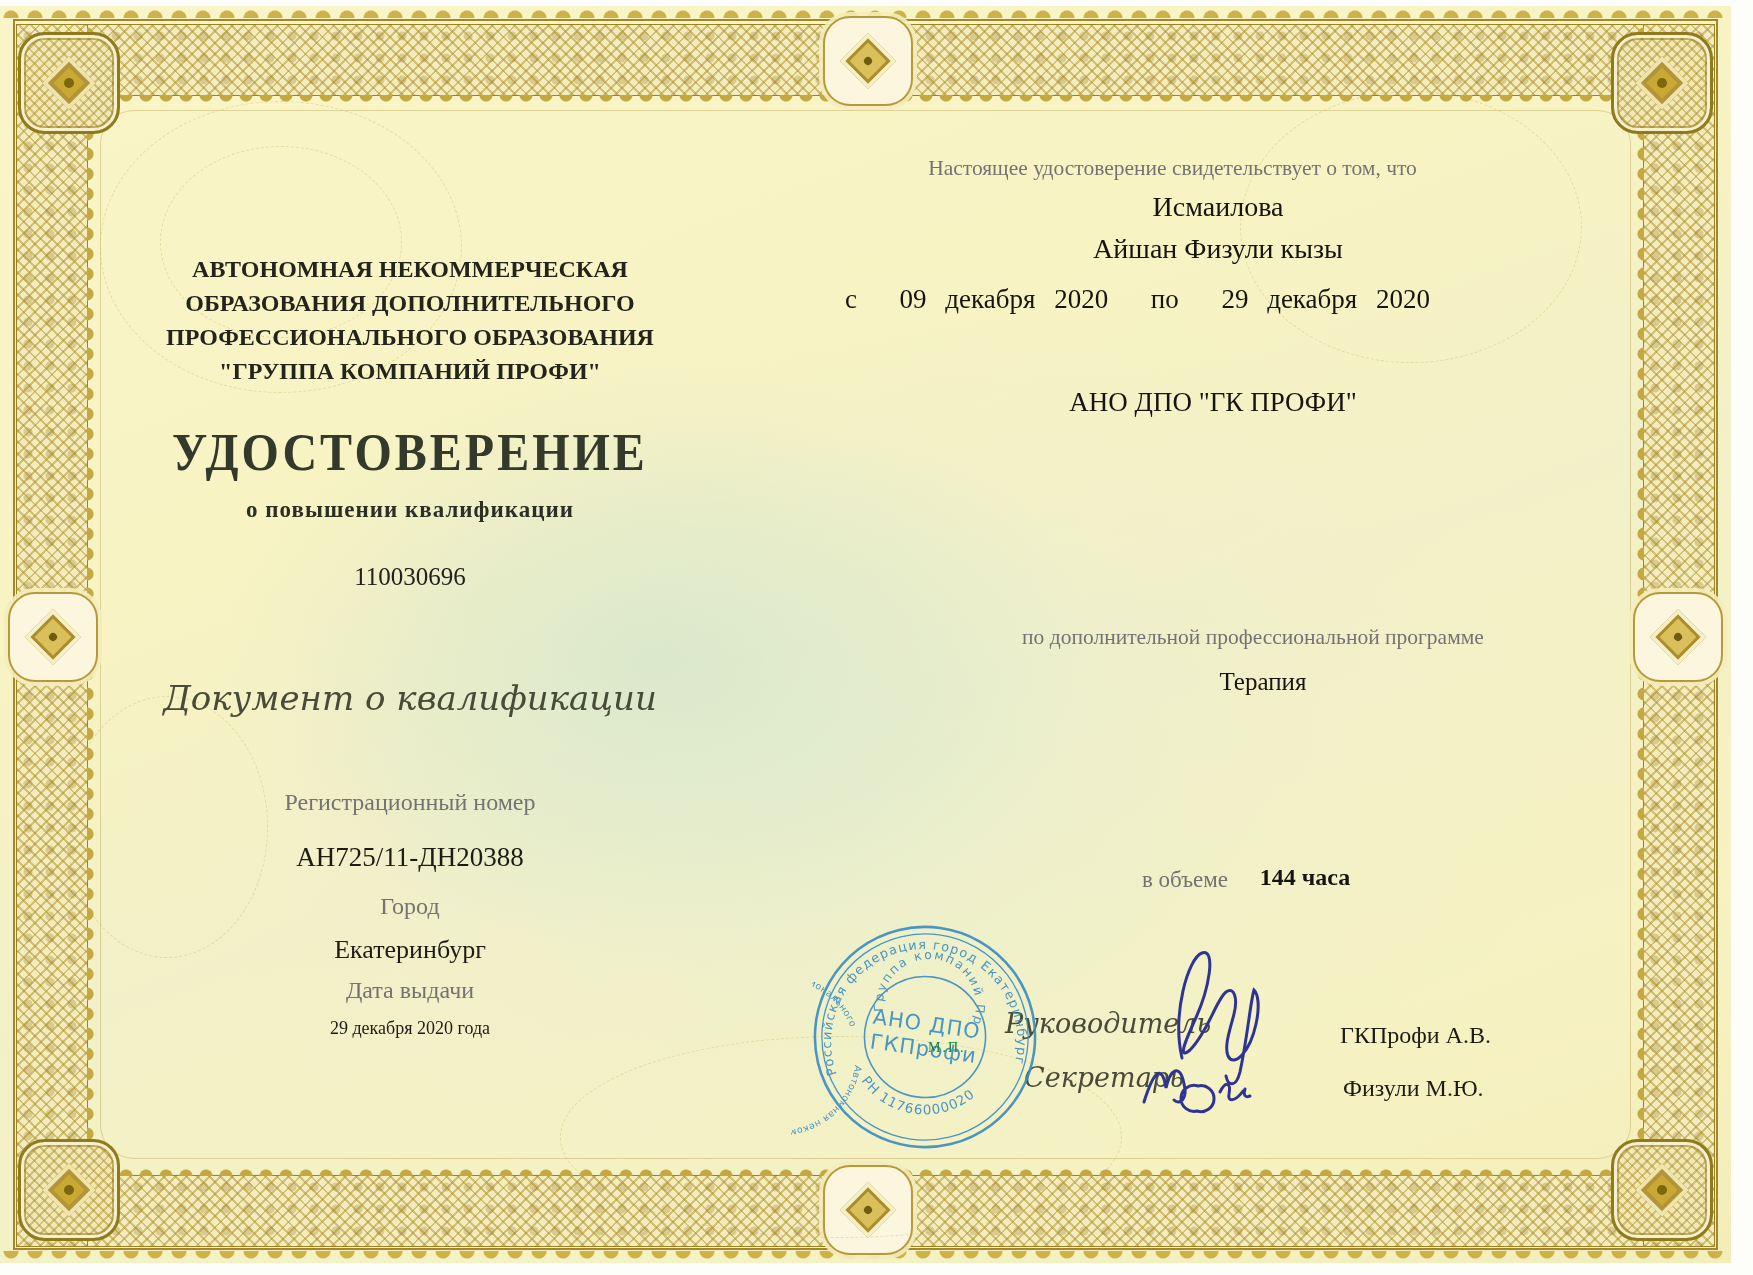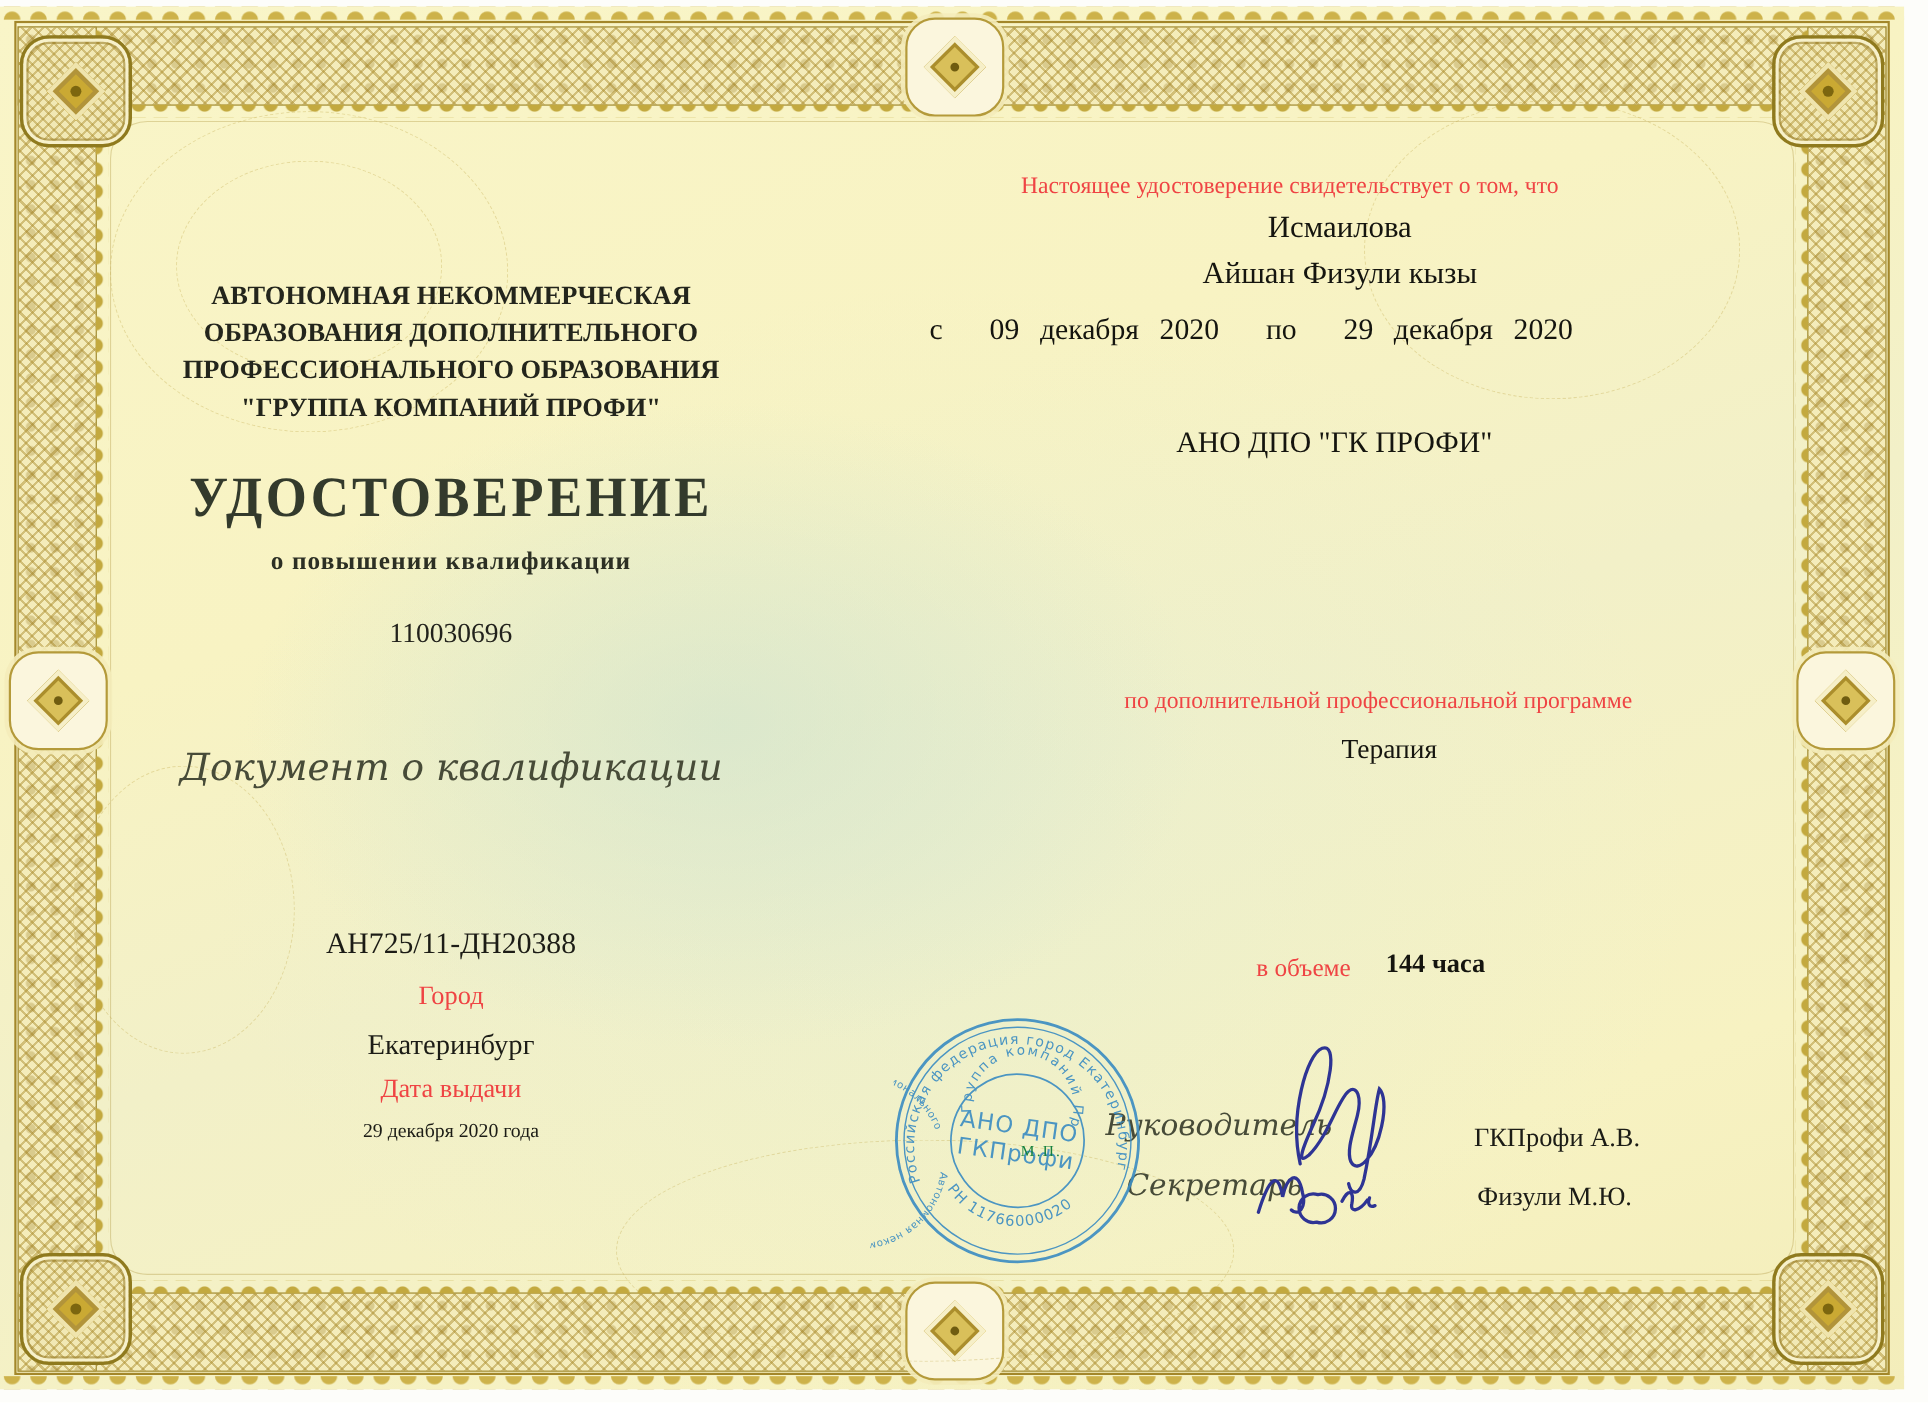--- a/index.html
+++ b/index.html
@@ -56,21 +56,21 @@
   .em-top{left:calc(50% - 43px);top:10px;}
   .em-bottom{left:calc(50% - 43px);bottom:8px;}
   .em-left{left:8px;top:calc(50% - 43px);}
   .em-right{right:8px;top:calc(50% - 43px);}
   .curl{position:absolute;border:1px dashed rgba(196,172,82,.35);border-radius:50%;pointer-events:none;}
   
   .t{position:absolute;text-align:center;line-height:1.22;}
   .bold{font-weight:bold;}
   .dark{color:#23251c;}
   .title{font-size:48px;font-weight:bold;letter-spacing:3px;color:#333a2c;transform:scaleY(1.08);}
-  .label-olive{color:#ef4444;}
+  .label-olive{color:#737373;}
   .script{font-family:"DejaVu Serif", serif;font-style:italic;color:#474b38;}
   .period-row{display:flex;justify-content:space-between;font-size:27px;color:#15150f;}
   .period-row .dt{word-spacing:12px;}
   
   .stamp{position:absolute;left:806px;top:918px;width:238px;height:238px;transform:rotate(8deg);opacity:.92;}
   .sig{position:absolute;}
   .mp{position:absolute;left:928px;top:1040px;font-size:14px;color:#15803d;letter-spacing:2px;z-index:1;}
 </style>
 </head>
 <body>
@@ -129,20 +129,21 @@
   </div>
 
   <div class="t title" style="left:130px;top:424px;width:560px;">УДОСТОВЕРЕНИЕ</div>
 
   <div class="t bold" style="left:130px;top:496px;width:560px;font-size:23px;letter-spacing:1px;color:#2c2f24;">о повышении квалификации</div>
 
   <div class="t" style="left:130px;top:562px;width:560px;font-size:25px;color:#22221c;">110030696</div>
 
   <div class="t script" style="left:130px;top:678px;width:560px;font-size:34px;">Документ о квалификации</div>
 
+  <div class="t label-olive" style="left:130px;top:788px;width:560px;font-size:24px;">Регистрационный номер</div>
 
   <div class="t" style="left:130px;top:841px;width:560px;font-size:27px;color:#1c1c16;">АН725/11-ДН20388</div>
 
   <div class="t label-olive" style="left:130px;top:892px;width:560px;font-size:24px;">Город</div>
 
   <div class="t" style="left:130px;top:934px;width:560px;font-size:26px;color:#1c1c16;">Екатеринбург</div>
 
   <div class="t label-olive" style="left:130px;top:976px;width:560px;font-size:24px;">Дата выдачи</div>
 
   <div class="t" style="left:130px;top:1018px;width:560px;font-size:18px;color:#1c1c16;">29 декабря 2020 года</div>

